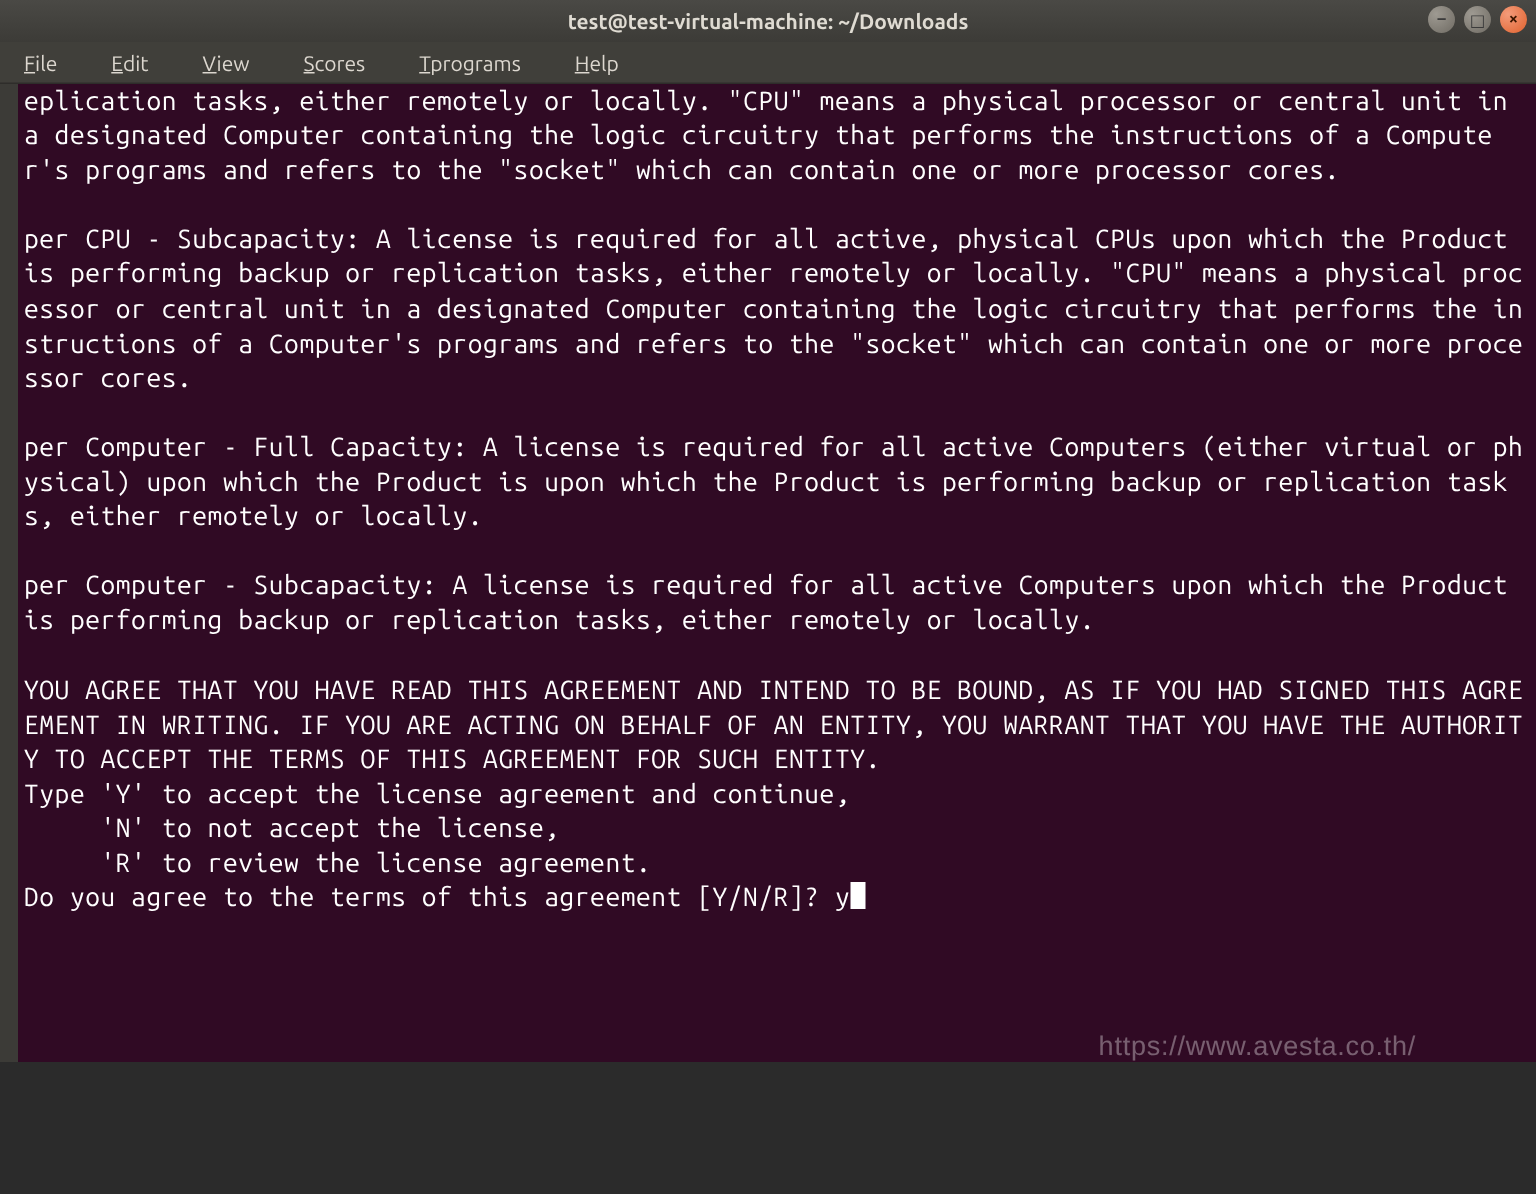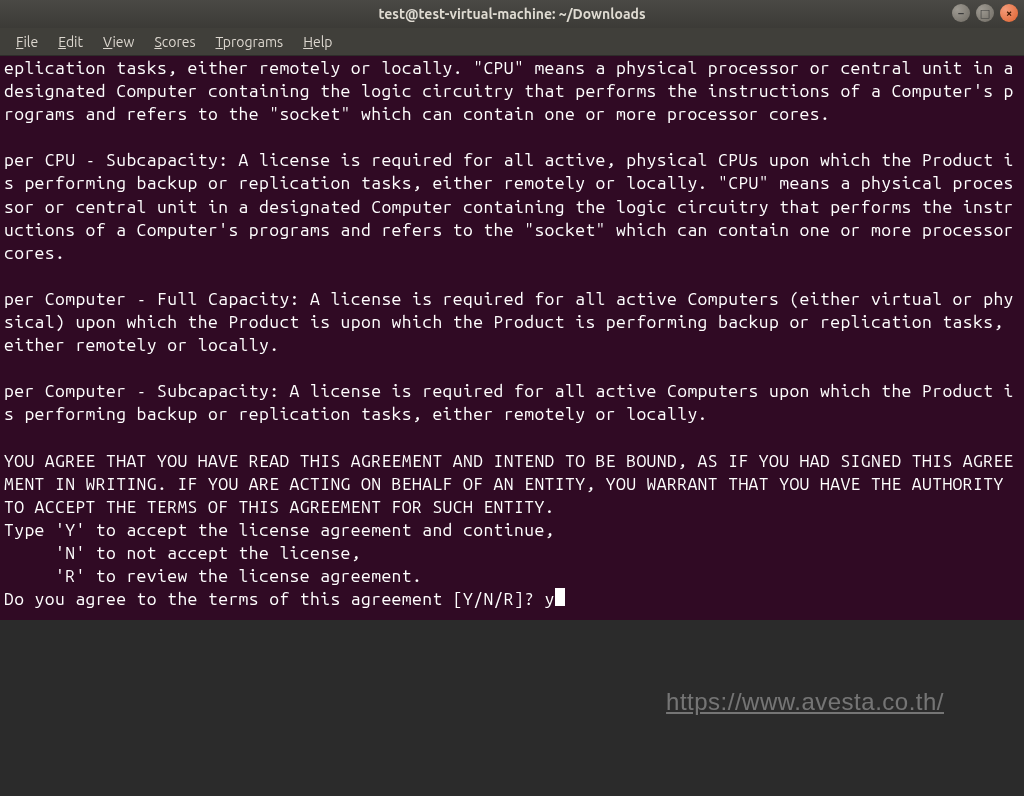--- a/index.html
+++ b/index.html
@@ -1,17 +1,17 @@
 <!DOCTYPE html>
 <html><head>
 <meta charset="utf-8">
 <style>
   * { margin: 0; padding: 0; box-sizing: border-box; }
   html, body { width: 1024px; height: 796px; overflow: hidden; font-family: "Ubuntu", "DejaVu Sans", sans-serif; background: #2b2b2b; }
-  .window { width: 1024px; height: 620px; display: flex; flex-direction: column; background: #3c3b37; }
+  .window { width: 1024px; height: 708px; display: flex; flex-direction: column; background: #3c3b37; }
   .titlebar {
     height: 28px;
     background: linear-gradient(#4a4945, #3c3b37);
     display: flex;
     align-items: center;
     justify-content: center;
     position: relative;
     color: #dfdbd2;
     font-size: 14px;
     font-weight: bold;
@@ -33,21 +33,21 @@
   }
   .wc-min { background: radial-gradient(circle at 30% 30%, #9e9a92, #6f6b63); }
   .wc-max { background: radial-gradient(circle at 30% 30%, #9e9a92, #6f6b63); }
   .wc-close { background: radial-gradient(circle at 30% 30%, #f39b7a, #e0622e); color: #3a1600; }
   .menubar {
     height: 28px;
     background: #403f3a;
     display: flex;
     align-items: center;
     padding: 0 8px;
-    gap: 4px;
+    gap: 20px;
     color: #dcd7cf;
     font-size: 14px;
     border-bottom: 1px solid #2e2d2a;
   }
   .menu-item {
     padding: 2px 8px;
     cursor: pointer;
   }
   .menu-item .ul { text-decoration: underline; }
   .terminal {
@@ -55,39 +55,39 @@
     background: #300a24;
     color: #ffffff;
     font-family: "Ubuntu Mono", "DejaVu Sans Mono", monospace;
     font-size: 17.5px;
     line-height: 1.32;
     letter-spacing: 0.4px;
     padding: 0px 4px 4px 4px;
     white-space: pre-wrap;
     word-break: break-all;
     position: relative;
+    margin-left: 12px;
   }
   .cursor {
     display: inline-block;
     width: 10px;
     height: 18px;
     background: #ffffff;
     vertical-align: text-bottom;
     margin-bottom: 2px;
   }
   .watermark {
     position: absolute;
     right: 80px;
     top: 630px;
     color: rgba(255,255,255,0.35);
     font-family: sans-serif;
-    font-size: 24px;
+    font-size: 18px;
     pointer-events: none;
     letter-spacing: 0.5px;
-    text-decoration: underline;
   }
 </style>
 </head>
 <body>
 
 <div class="window">
 
   <div class="titlebar">
     <span class="title-text">test@test-virtual-machine: ~/Downloads</span>
     <div class="window-controls">

